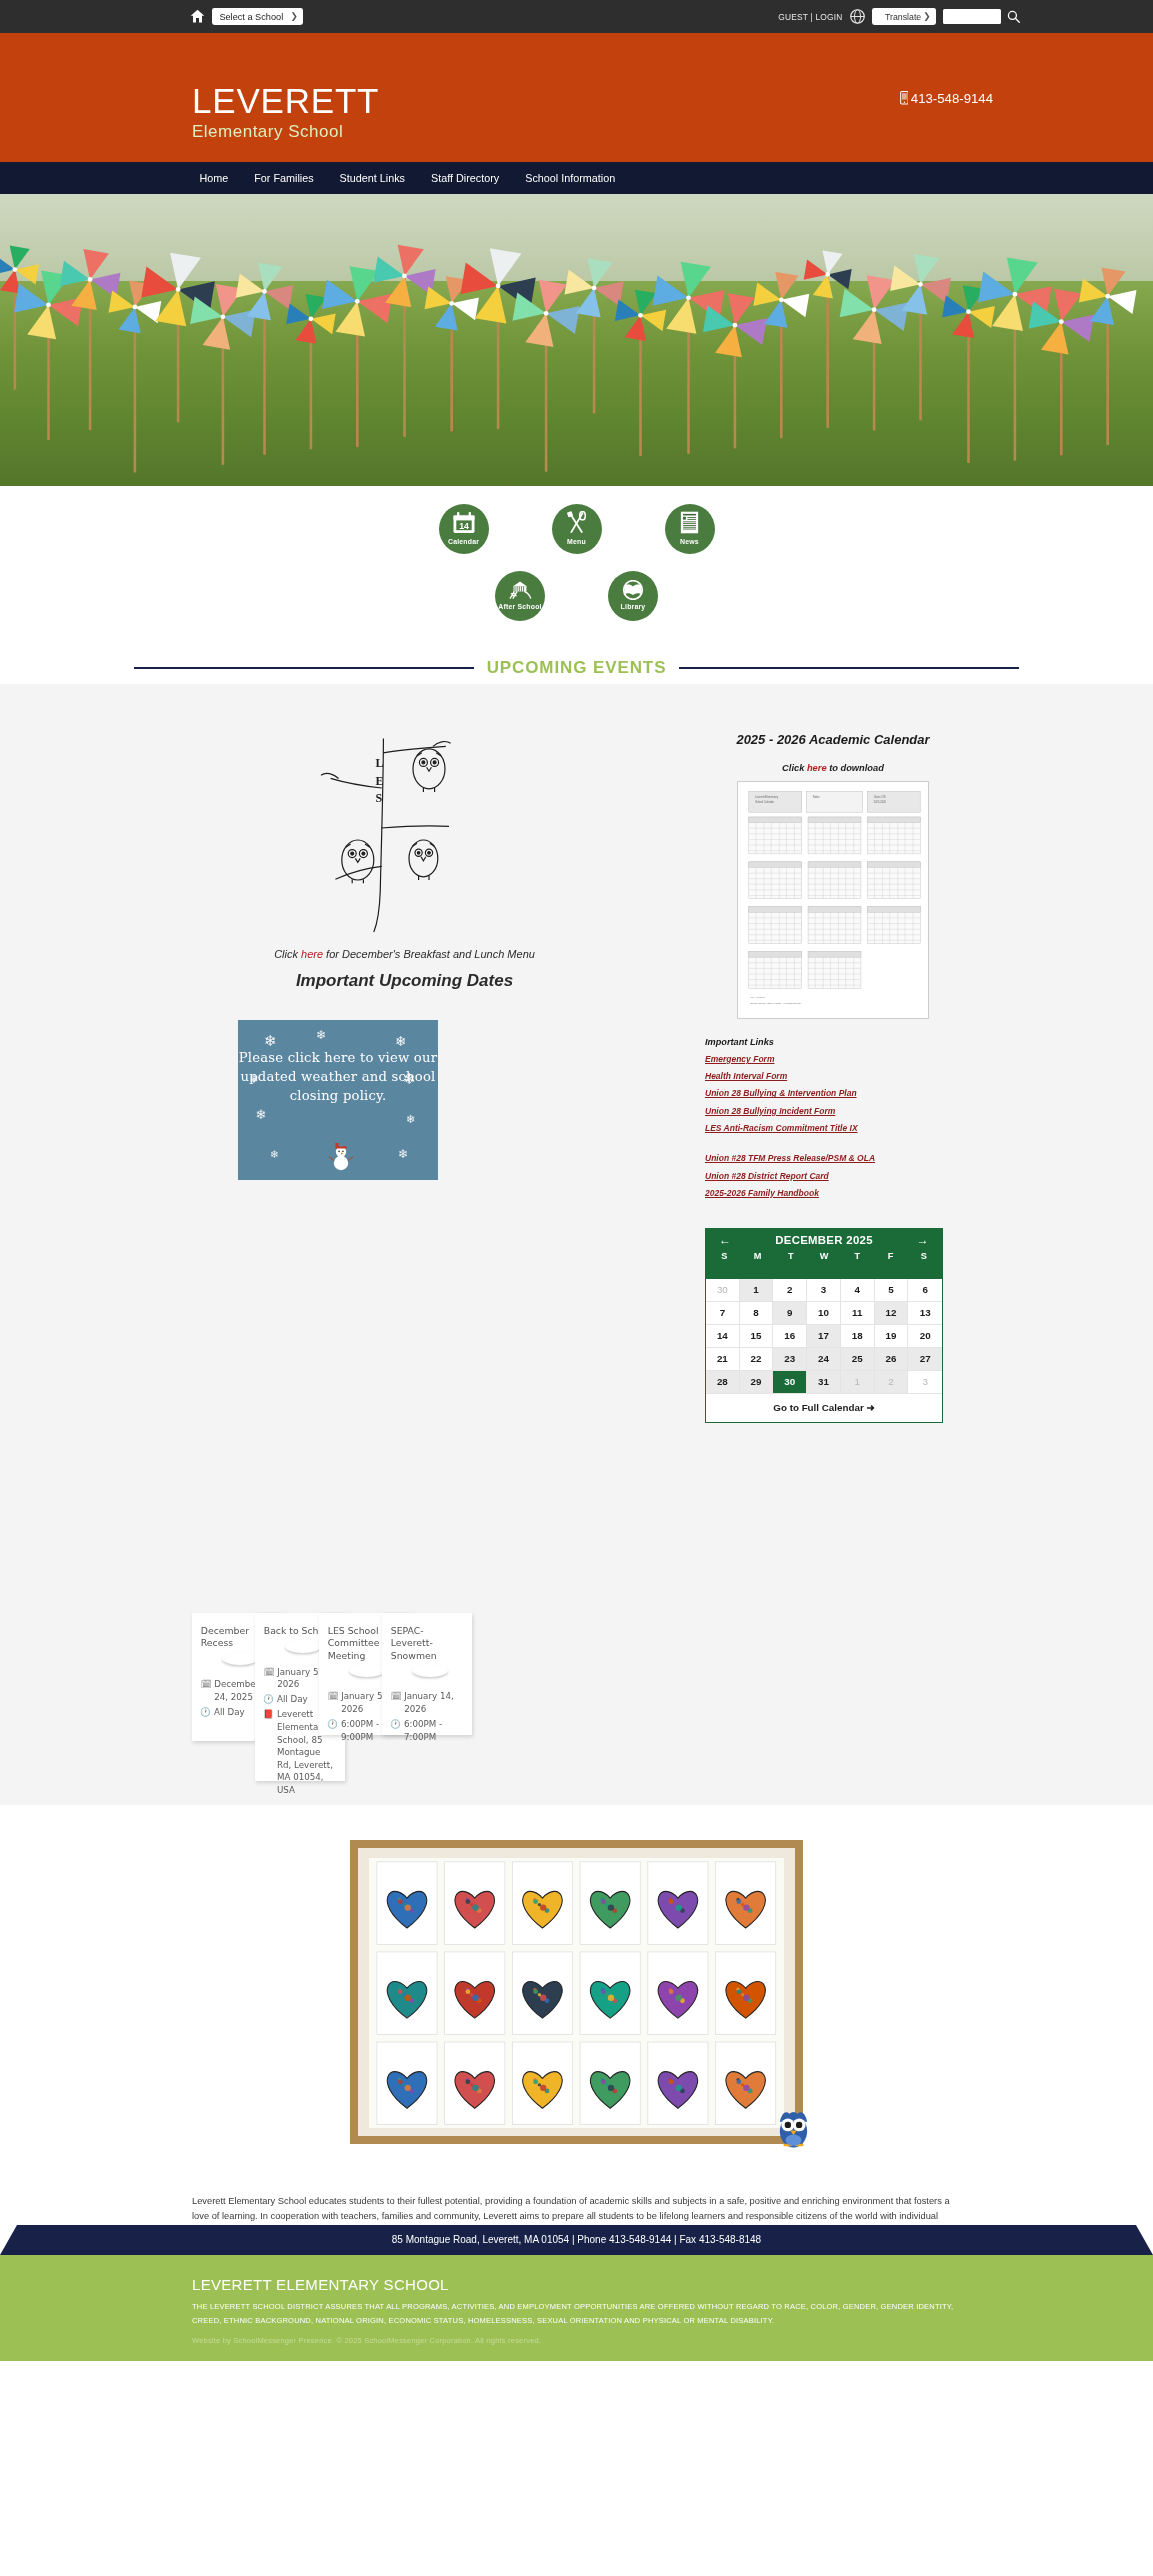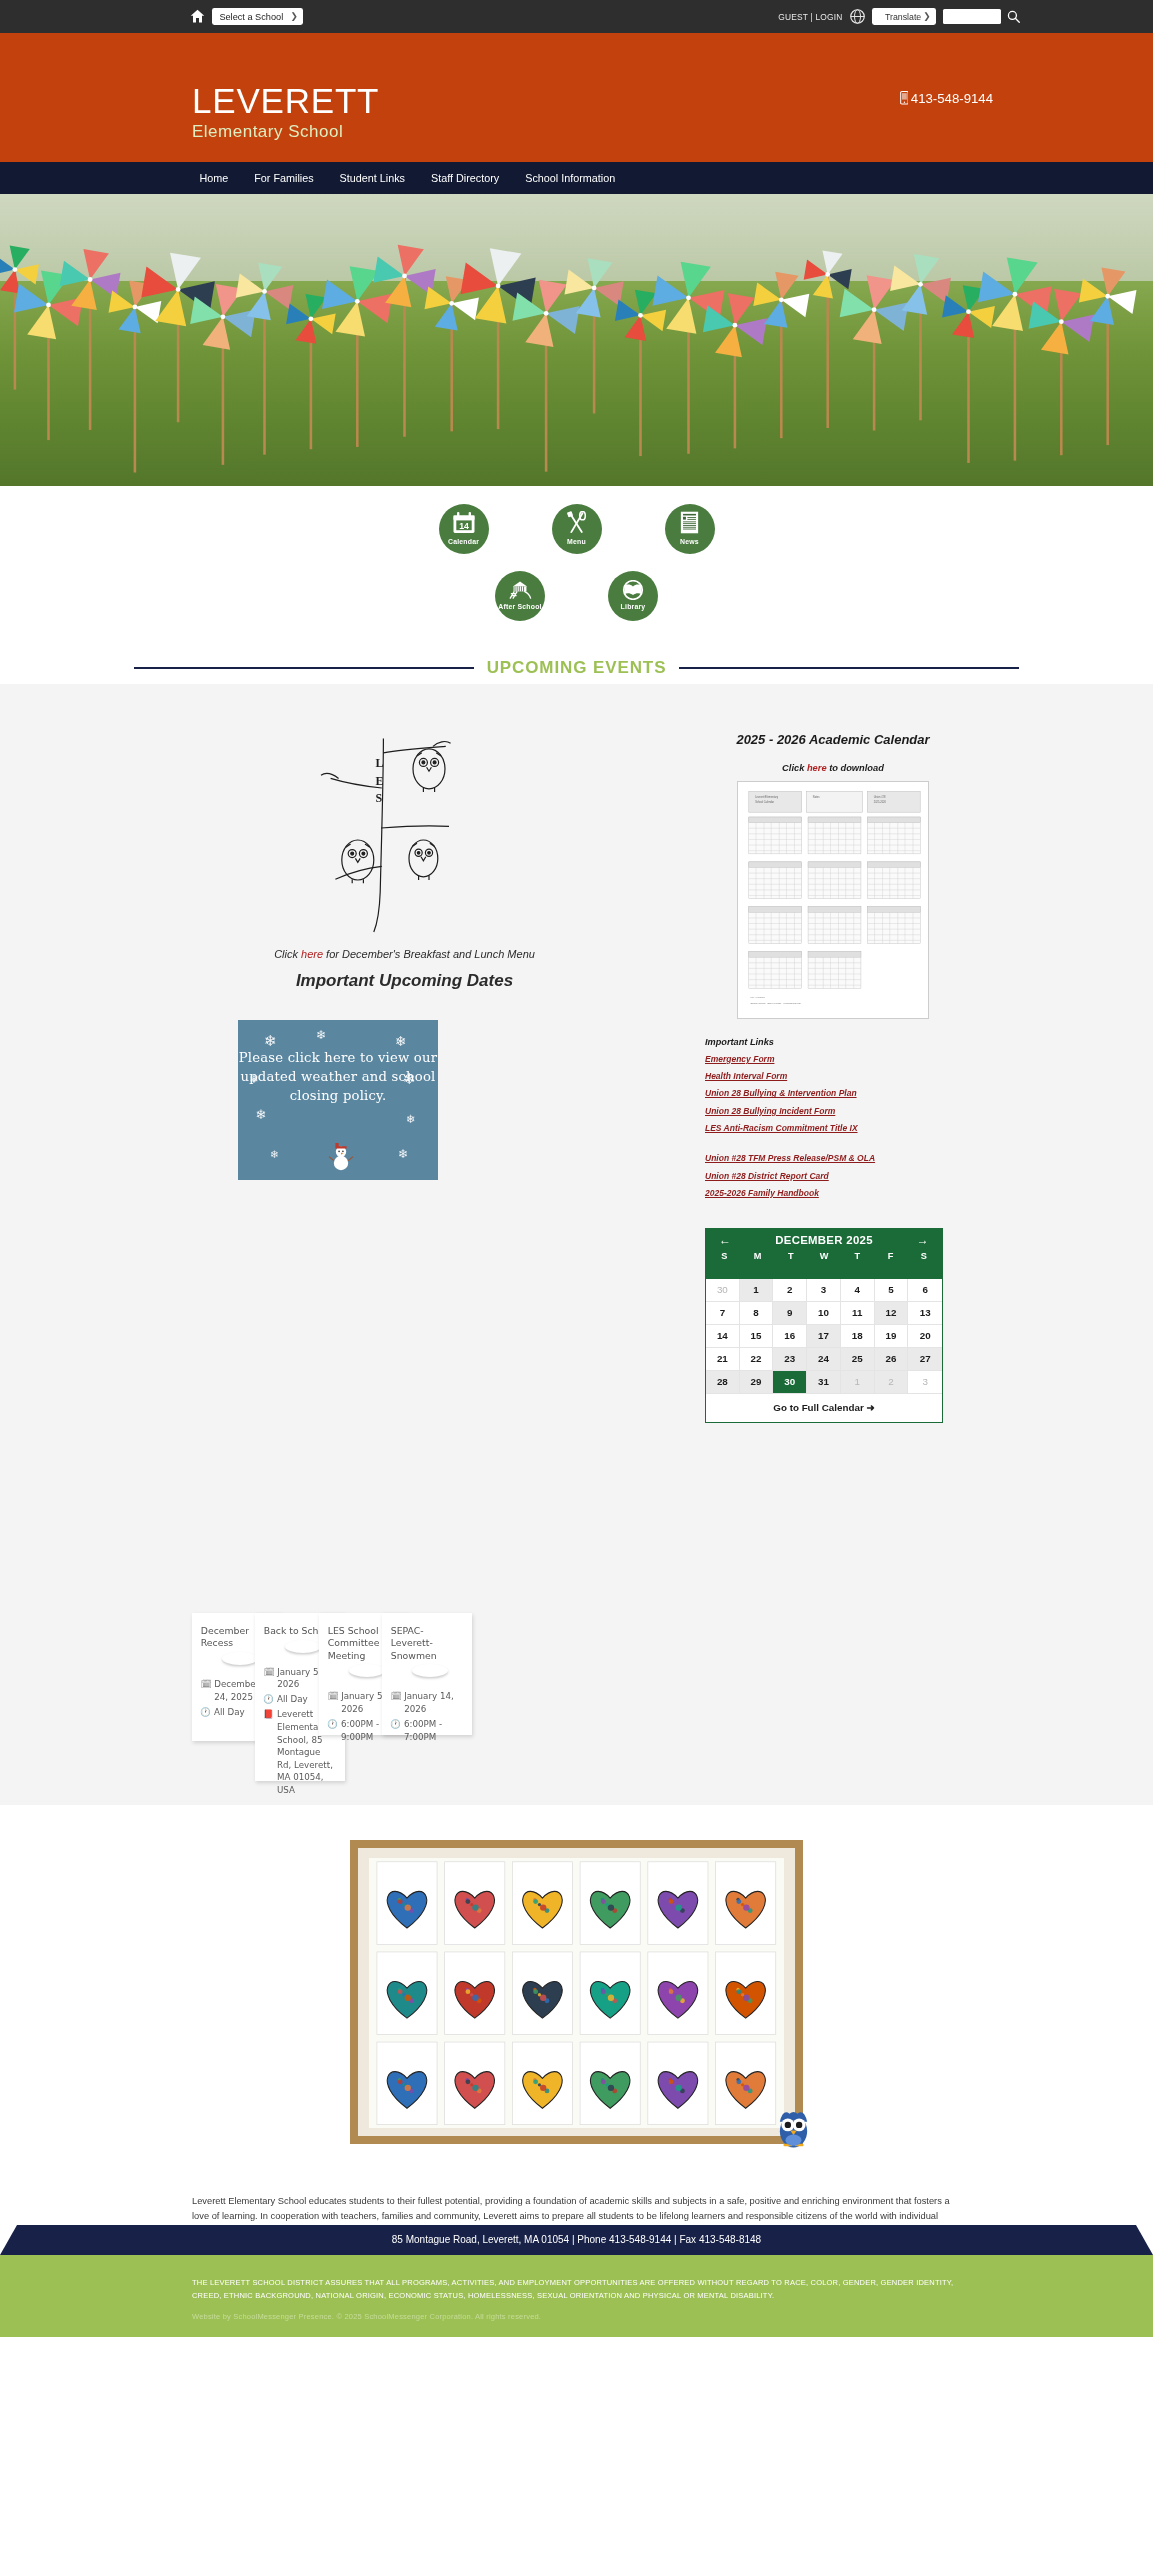--- a/index.html
+++ b/index.html
@@ -1135,17 +1135,18 @@
 <div class="about-wrap">
   <div class="about-body">Leverett Elementary School educates students to their fullest potential, providing a foundation of academic skills and subjects in a safe, positive and enriching environment that fosters a love of learning.  In cooperation with teachers, families and community, Leverett aims to prepare all students to be lifelong learners and responsible citizens of the world with individual accountability and respect for others.</div>
 </div>
 
 <div class="addr-bar">
   <span>85 Montague Road, Leverett, MA 01054 | Phone 413-548-9144 | Fax 413-548-8148</span>
 </div>
 
 <div class="footer">
   <div class="footer-inner">
+    <div class="footer-title">LEVERETT ELEMENTARY SCHOOL</div>
     <div class="footer-text">THE LEVERETT SCHOOL DISTRICT ASSURES THAT ALL PROGRAMS, ACTIVITIES, AND EMPLOYMENT OPPORTUNITIES ARE OFFERED WITHOUT REGARD TO RACE, COLOR, GENDER, GENDER IDENTITY, CREED, ETHNIC BACKGROUND, NATIONAL ORIGIN, ECONOMIC STATUS, HOMELESSNESS, SEXUAL ORIENTATION AND PHYSICAL OR MENTAL DISABILITY.</div>
     <div class="footer-credit">Website by SchoolMessenger Presence.  © 2025 SchoolMessenger Corporation. All rights reserved.</div>
   </div>
 </div>
 
 
 </body></html>

